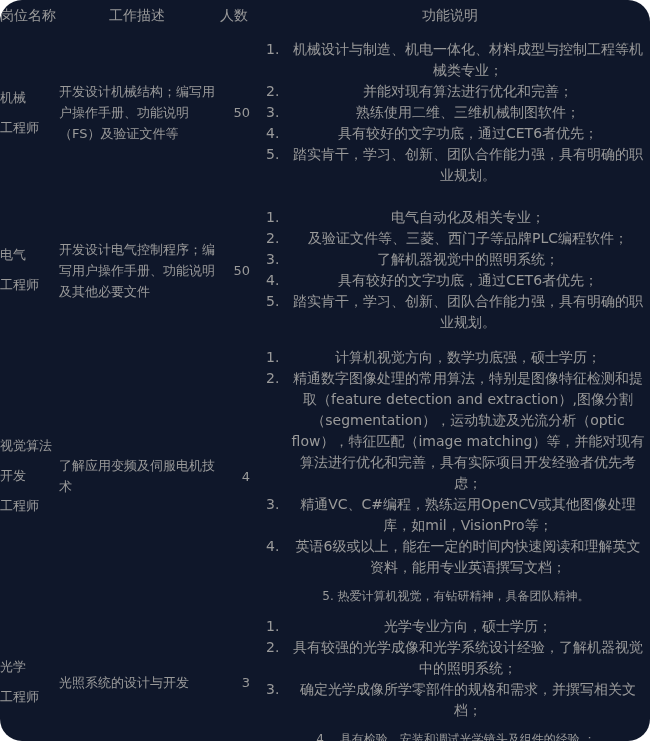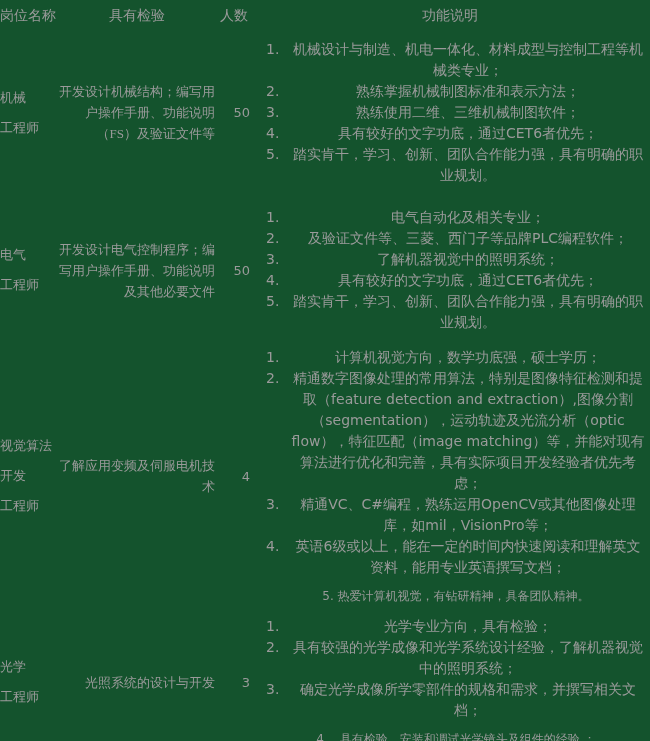--- a/index.html
+++ b/index.html
@@ -1,23 +1,24 @@
 <!DOCTYPE html>
 <html><head>
 <meta charset="utf-8">
 <style>
   html, body { margin: 0; padding: 0; background: #ffffff; }
   .page {
     position: relative;
     width: 650px;
     height: 741px;
     overflow: hidden;
-    background: #14532d;
+    background: #0f172a;
     font-family: "DejaVu Sans", sans-serif;
     color: #9a9a9a;
+    border-radius: 22px;
   }
   table.jobs {
     width: 650px;
     border-collapse: collapse;
     table-layout: fixed;
   }
   col.c-pos   { width: 56px; }
   col.c-desc  { width: 162px; }
   col.c-count { width: 32px; }
   col.c-req   { width: 400px; }
@@ -32,25 +33,24 @@
     padding: 7px 0 0 0;
   }
 
   td { vertical-align: middle; padding: 0; }
 
   td.cell-pos {
     font-size: 13px;
     line-height: 30px;
   }
   td.cell-desc {
-    text-align: right;
+    text-align: left;
     font-size: 13px;
     line-height: 21px;
     padding: 0 3px;
-    font-family: Liberation Serif, serif;
   }
   td.cell-count {
     text-align: right;
     font-size: 13px;
   }
   td.cell-req {
     padding-left: 16px;
     padding-right: 4px;
   }
   .req-item {
@@ -85,37 +85,37 @@
   <table class="jobs">
     <colgroup>
       <col class="c-pos">
         <col class="c-desc">
         <col class="c-count">
         <col class="c-req">
     </colgroup>
     <thead>
       <tr>
         <th>岗位名称</th>
-        <th>具有检验</th>
+        <th>工作描述</th>
         <th>人数</th>
         <th>功能说明</th>
       </tr>
     </thead>
     <tbody id="table-body">
         <tr>
           <td class="cell-pos">
             <div>机械</div>
             <div>工程师</div>
           </td>
           <td class="cell-desc">开发设计机械结构；编写用户操作手册、功能说明（FS）及验证文件等</td>
           <td class="cell-count">50</td>
           <td class="cell-req">
             <div class="req-list">
               <div class="req-item"><span class="num">1.</span><span class="txt">机械设计与制造、机电一体化、材料成型与控制工程等机械类专业；</span></div>
-              <div class="req-item"><span class="num">2.</span><span class="txt">熟练掌握机械制图标准和表示方法；</span></div>
+              <div class="req-item"><span class="num">2.</span><span class="txt">并能对现有算法进行优化和完善；</span></div>
               <div class="req-item"><span class="num">3.</span><span class="txt">熟练使用二维、三维机械制图软件；</span></div>
               <div class="req-item"><span class="num">4.</span><span class="txt">具有较好的文字功底，通过CET6者优先；</span></div>
               <div class="req-item"><span class="num">5.</span><span class="txt">踏实肯干，学习、创新、团队合作能力强，具有明确的职业规划。</span></div>
             </div>
           </td>
         </tr>
         <tr>
           <td class="cell-pos">
             <div>电气</div>
             <div>工程师</div>
@@ -152,21 +152,21 @@
         </tr>
         <tr>
           <td class="cell-pos">
             <div>光学</div>
             <div>工程师</div>
           </td>
           <td class="cell-desc">光照系统的设计与开发</td>
           <td class="cell-count">3</td>
           <td class="cell-req">
             <div class="req-list">
-              <div class="req-item"><span class="num">1.</span><span class="txt">光学专业方向，具有检验；</span></div>
+              <div class="req-item"><span class="num">1.</span><span class="txt">光学专业方向，硕士学历；</span></div>
               <div class="req-item"><span class="num">2.</span><span class="txt">具有较强的光学成像和光学系统设计经验，了解机器视觉中的照明系统；</span></div>
               <div class="req-item"><span class="num">3.</span><span class="txt">确定光学成像所学零部件的规格和需求，并撰写相关文档；</span></div>
             </div>
             <div class="req-note">4.　具有检验、安装和调试光学镜头及组件的经验 ；</div>
           </td>
         </tr>
       </tbody>
   </table>
 </div>
 

